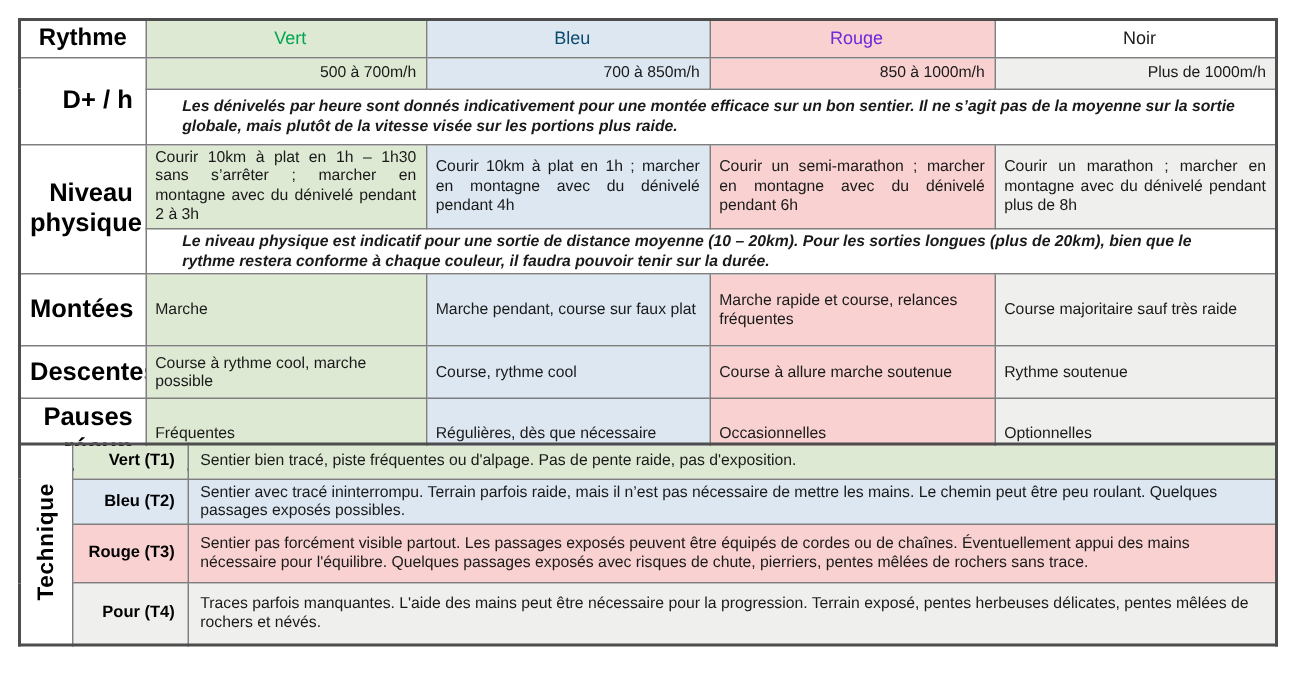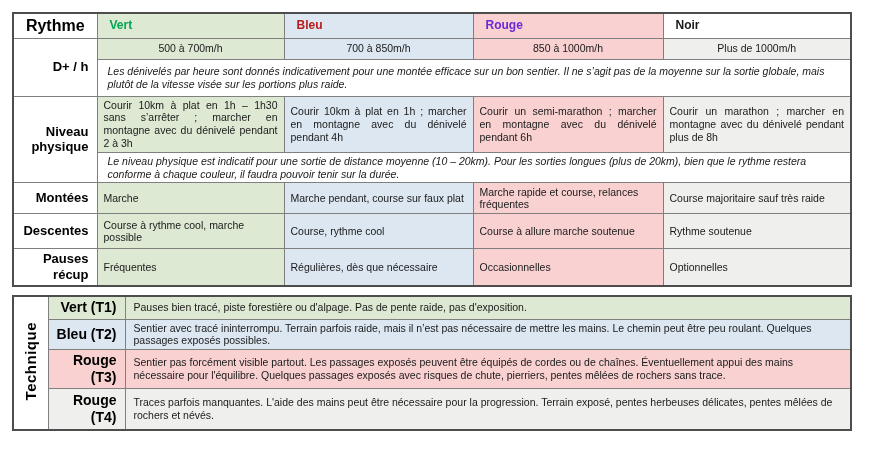--- a/index.html
+++ b/index.html
@@ -12,36 +12,36 @@
   .t2{position:absolute;left:12px;top:295px;width:838px;border:2px solid #4d4d4d;}
   td,th{border:1px solid #7f7f7f;padding:2px 6px;font-size:10.5px;line-height:1.22;vertical-align:middle;overflow:hidden;}
   
   .bg-g{background:#dde9d3;}
   .bg-b{background:#dce7f2;}
   .bg-r{background:#f9d1d1;}
   .bg-k{background:#efefed;}
   .bg-w{background:#ffffff;}
   
   .txt-g{color:#00a651;}
-  .txt-b{color:#b91c1c;}
+  .txt-b{color:#0c4a6e;}
   .txt-r{color:#6d28d9;}
   
   .corner{font-size:16px;font-weight:bold;text-align:center;color:#000;}
-  .colhead{font-size:12px;font-weight:bold;text-align:left;padding-left:12px;}
-  .mh{text-align:center;font-size:10.5px;}
-  .rowlabel{font-weight:bold;text-align:right;padding-right:8px;font-size:13px;color:#000;}
-  .note{font-style:italic;background:#ffffff;padding:2px 10px;font-size:10.5px;}
+  .colhead{font-size:12px;font-weight:normal;text-align:center;padding-left:12px;}
+  .mh{text-align:right;font-size:10.5px;}
+  .rowlabel{font-weight:bold;text-align:right;padding-right:8px;font-size:17px;color:#000;}
+  .note{font-style:italic;background:#ffffff;padding:2px 24px;font-size:10.5px;font-weight:bold;}
   .cell{text-align:left;}
   .cell-j{text-align:justify;}
   .tech-vert{background:#ffffff;text-align:center;vertical-align:middle;padding:0;}
   .tech-vert span{
     display:inline-block;writing-mode:vertical-rl;transform:rotate(180deg);
     font-weight:bold;font-size:15px;color:#000;letter-spacing:0.5px;
   }
-  .tlabel{font-weight:bold;text-align:right;padding-right:8px;font-size:14px;color:#000;}
+  .tlabel{font-weight:bold;text-align:right;padding-right:8px;font-size:11px;color:#000;}
   .tdesc{text-align:left;padding:2px 8px;}
 </style>
 </head>
 <body>
 
 <div class="page">
 
   <table class="t1">
     <colgroup>
       <col style="width:84px">
@@ -71,21 +71,21 @@
     <tr style="height:52px">
       <td class="rowlabel bg-w" rowspan="2">Niveau physique</td>
       <td class="cell-j bg-g">Courir 10km à plat en 1h – 1h30 sans s’arrêter ; marcher en montagne avec du dénivelé pendant 2 à 3h</td>
       <td class="cell-j bg-b">Courir 10km à plat en 1h ; marcher en montagne avec du dénivelé pendant 4h</td>
       <td class="cell-j bg-r">Courir un semi-marathon ; marcher en montagne avec du dénivelé pendant 6h</td>
       <td class="cell-j bg-k">Courir un marathon ; marcher en montagne avec du dénivelé pendant plus de 8h</td>
     </tr>
     <tr style="height:27px">
       <td class="note" colspan="4">Le niveau physique est indicatif pour une sortie de distance moyenne (10 – 20km). Pour les sorties longues (plus de 20km), bien que le rythme restera conforme à chaque couleur, il faudra pouvoir tenir sur la durée.</td>
     </tr>
-    <tr style="height:31px">
+    <tr style="height:48px">
       <td class="rowlabel bg-w">Montées</td>
       <td class="cell bg-g">Marche</td>
       <td class="cell bg-b">Marche pendant, course sur faux plat</td>
       <td class="cell bg-r">Marche rapide et course, relances fréquentes</td>
       <td class="cell bg-k">Course majoritaire sauf très raide</td>
     </tr>
     <tr style="height:35px">
       <td class="rowlabel bg-w">Descentes</td>
       <td class="cell bg-g">Course à rythme cool, marche possible</td>
       <td class="cell bg-b">Course, rythme cool</td>
@@ -105,30 +105,30 @@
   <table class="t2">
     <colgroup>
       <col style="width:35px">
         <col style="width:77px">
         <col style="width:726px">
     </colgroup>
     <tbody>
         <tr style="height:23px">
       <td class="tech-vert" rowspan="4"><span>Technique</span></td>
       <td class="tlabel bg-g">Vert (T1)</td>
-      <td class="tdesc bg-g">Pauses bien tracé, piste forestière ou d'alpage. Pas de pente raide, pas d'exposition.</td>
+      <td class="tdesc bg-g">Sentier bien tracé, piste fréquentes ou d'alpage. Pas de pente raide, pas d'exposition.</td>
     </tr>
     <tr style="height:29px">
       <td class="tlabel bg-b">Bleu (T2)</td>
       <td class="tdesc bg-b">Sentier avec tracé ininterrompu. Terrain parfois raide, mais il n’est pas nécessaire de mettre les mains. Le chemin peut être peu roulant. Quelques passages exposés possibles.</td>
     </tr>
     <tr style="height:39px">
       <td class="tlabel bg-r">Rouge (T3)</td>
       <td class="tdesc bg-r">Sentier pas forcément visible partout. Les passages exposés peuvent être équipés de cordes ou de chaînes. Éventuellement appui des mains nécessaire pour l'équilibre. Quelques passages exposés avec risques de chute, pierriers, pentes mêlées de rochers sans trace.</td>
     </tr>
     <tr style="height:41px">
-      <td class="tlabel bg-k">Rouge (T4)</td>
+      <td class="tlabel bg-k">Pour (T4)</td>
       <td class="tdesc bg-k">Traces parfois manquantes. L'aide des mains peut être nécessaire pour la progression. Terrain exposé, pentes herbeuses délicates, pentes mêlées de rochers et névés.</td>
     </tr>
   </tbody>
     </table>
 
 </div>
 
 </body></html>

